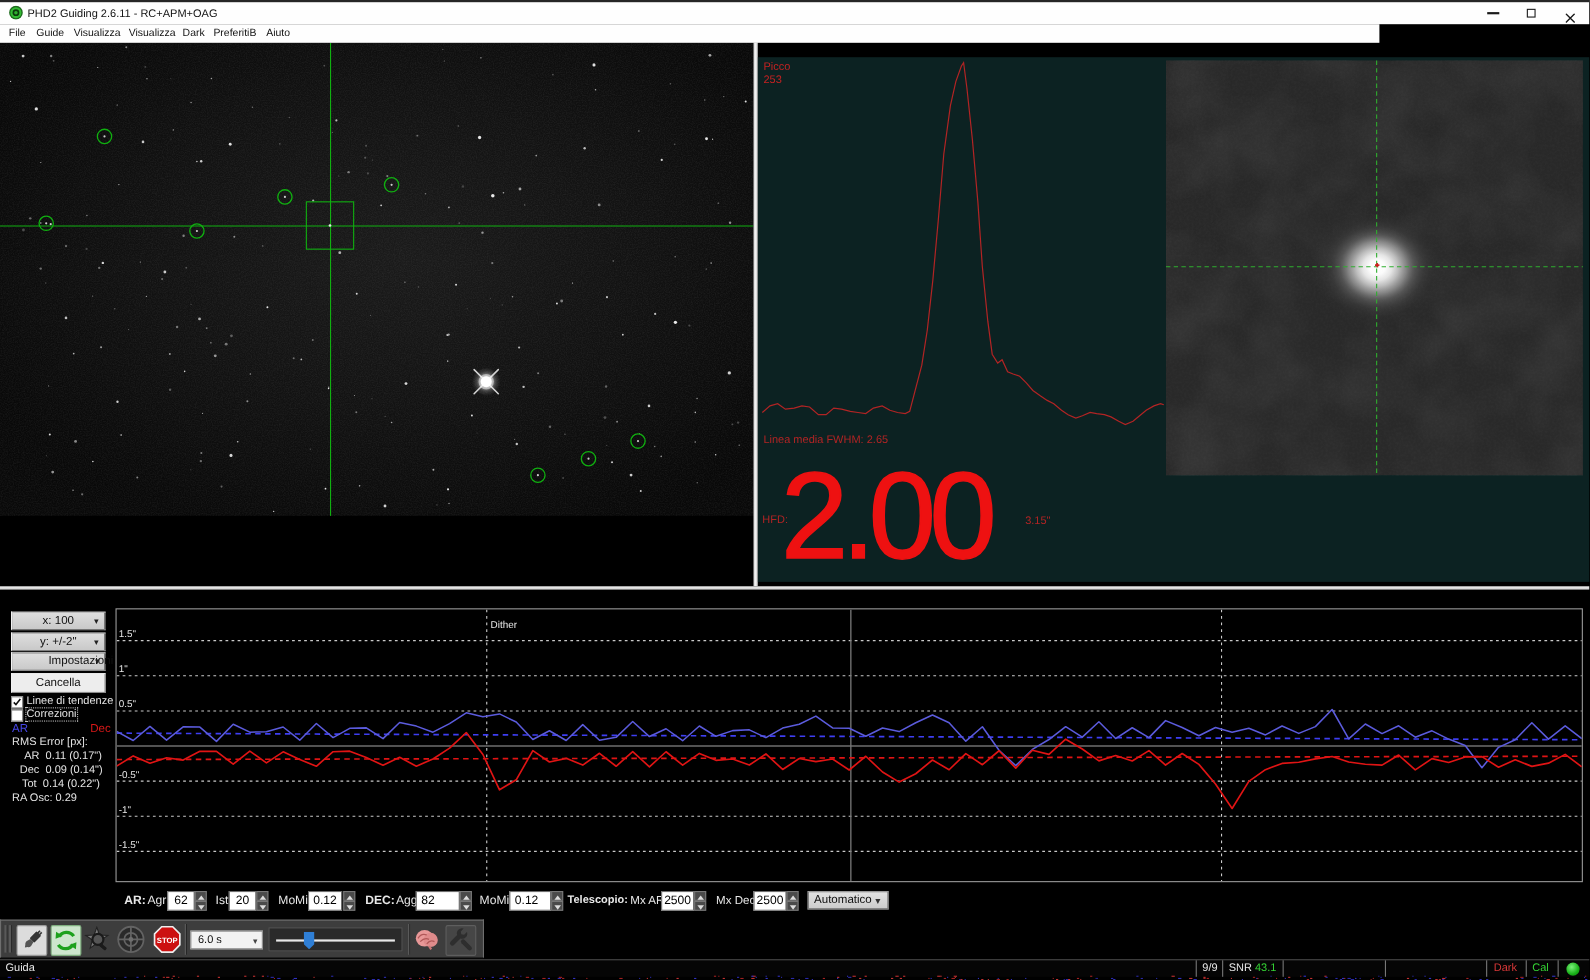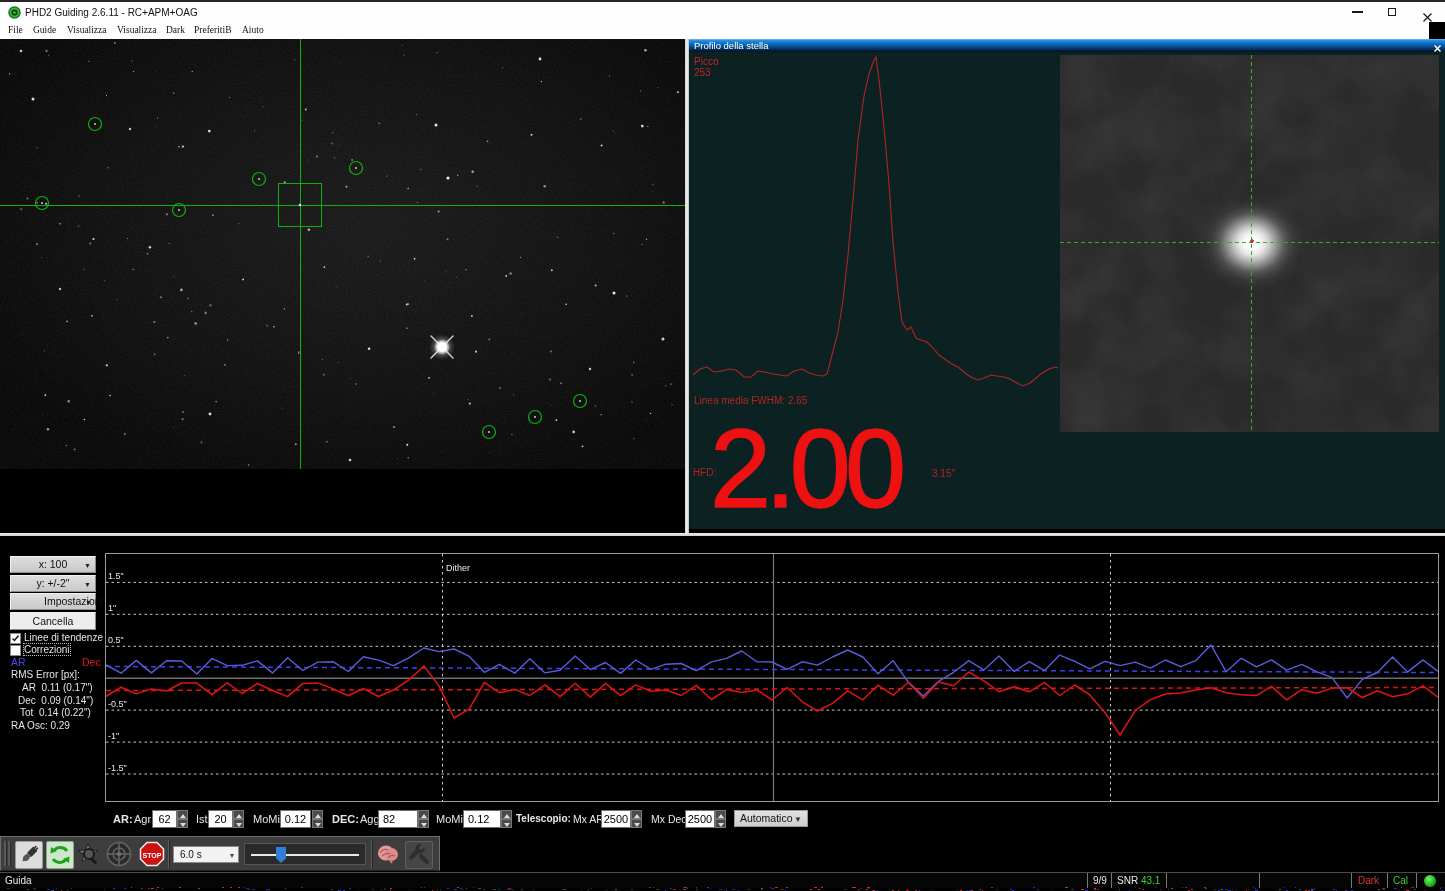--- a/index.html
+++ b/index.html
@@ -1,20 +1,20 @@
 <!DOCTYPE html>
 <html><head>
 <meta charset="utf-8">
 <style>
   html,body{margin:0;padding:0;background:#000;}
   body{width:1445px;height:891px;position:relative;overflow:hidden;
        font-family:"Liberation Sans",sans-serif;-webkit-font-smoothing:antialiased;}
   .abs{position:absolute;}
   .titlebar{left:0;top:0;width:1445px;height:22px;background:#fefefe;border-top:2px solid #262626;box-sizing:border-box;}
-  .menubar{left:0;top:22px;width:1429px;height:17px;background:#fefefe;font-size:9.5px;color:#111;font-family:Liberation Serif, serif;}
+  .menubar{left:0;top:22px;width:1254px;height:17px;background:#fefefe;font-size:9.5px;color:#111;}
   .menubar span{position:absolute;top:3px;}
   .paneltitle{height:13px;background:linear-gradient(180deg,#7fc0f0 0%,#2593e6 10%,#0f6dc0 35%,#07498a 62%,#032a54 82%,#020e1c 100%);
       color:#fff;font-size:9.5px;line-height:13px;padding-left:5px;box-sizing:border-box;}
   .closex{position:absolute;right:4px;top:3px;width:7px;height:7px;}
   .glabel{color:#e8e8e8;font-size:9px;}
   .wtext{color:#e4e4e4;font-size:10px;text-align:center;}
   .btn3d{background:linear-gradient(180deg,#dedede,#c9c9c9);border:1px solid #8a8a8a;border-top-color:#f2f2f2;border-left-color:#f2f2f2;
       box-sizing:border-box;color:#111;font-size:10.5px;text-align:center;}
   .field{background:#fff;border:1px solid #6f6f6f;box-sizing:border-box;height:18px;color:#000;font-size:11px;line-height:16px;text-align:center;}
   .clabel{color:#e8e8e8;font-size:11px;line-height:18px;}
@@ -296,23 +296,20 @@
 <circle cx="535" cy="378" r="1" fill="#cccccc"></circle>
 <circle cx="580" cy="362" r="6.5" fill="none" stroke="#10b010" stroke-width="1.2"></circle>
 <circle cx="580" cy="362" r="1" fill="#cccccc"></circle>
 </svg>
 </div>
 <div class="abs" style="left:0;top:469px;width:685px;height:64px;background:#000;"></div>
 
 <div class="abs" style="left:685px;top:39px;width:4px;height:494px;background:linear-gradient(90deg,#cfcfcf,#f5f5f5,#bdbdbd);"></div>
 
 <div class="abs" style="left:689px;top:39px;width:756px;height:494px;background:#000;">
-  <div class="paneltitle" style="position:relative;">Profilo della stella<span class="closex"><svg width="7" height="7">
-          <path d="M0.5 0.5 L6.5 6.5 M6.5 0.5 L0.5 6.5" stroke="#fff" stroke-width="1.5"></path>
-        </svg></span></div>
   <div style="position:absolute;left:0;top:13px;width:756px;height:477px;background:#0c2222;">
     <svg width="756" height="477" style="position:absolute;left:0;top:0;">
       <defs>
         <filter id="noise2" x="0" y="0" width="100%" height="100%">
           <feTurbulence type="fractalNoise" baseFrequency="0.018" numOctaves="3" seed="11" stitchTiles="stitch"></feTurbulence>
           <feColorMatrix type="matrix" values="0 0 0 0 0.28  0 0 0 0 0.28  0 0 0 0 0.28  1.4 0 0 0 -0.45"></feColorMatrix>
         </filter>
         <filter id="noise3" x="0" y="0" width="100%" height="100%">
           <feTurbulence type="fractalNoise" baseFrequency="0.45" numOctaves="2" seed="8" stitchTiles="stitch"></feTurbulence>
           <feColorMatrix type="matrix" values="0 0 0 0 0.32  0 0 0 0 0.32  0 0 0 0 0.32  0.9 0 0 0 -0.3"></feColorMatrix>

